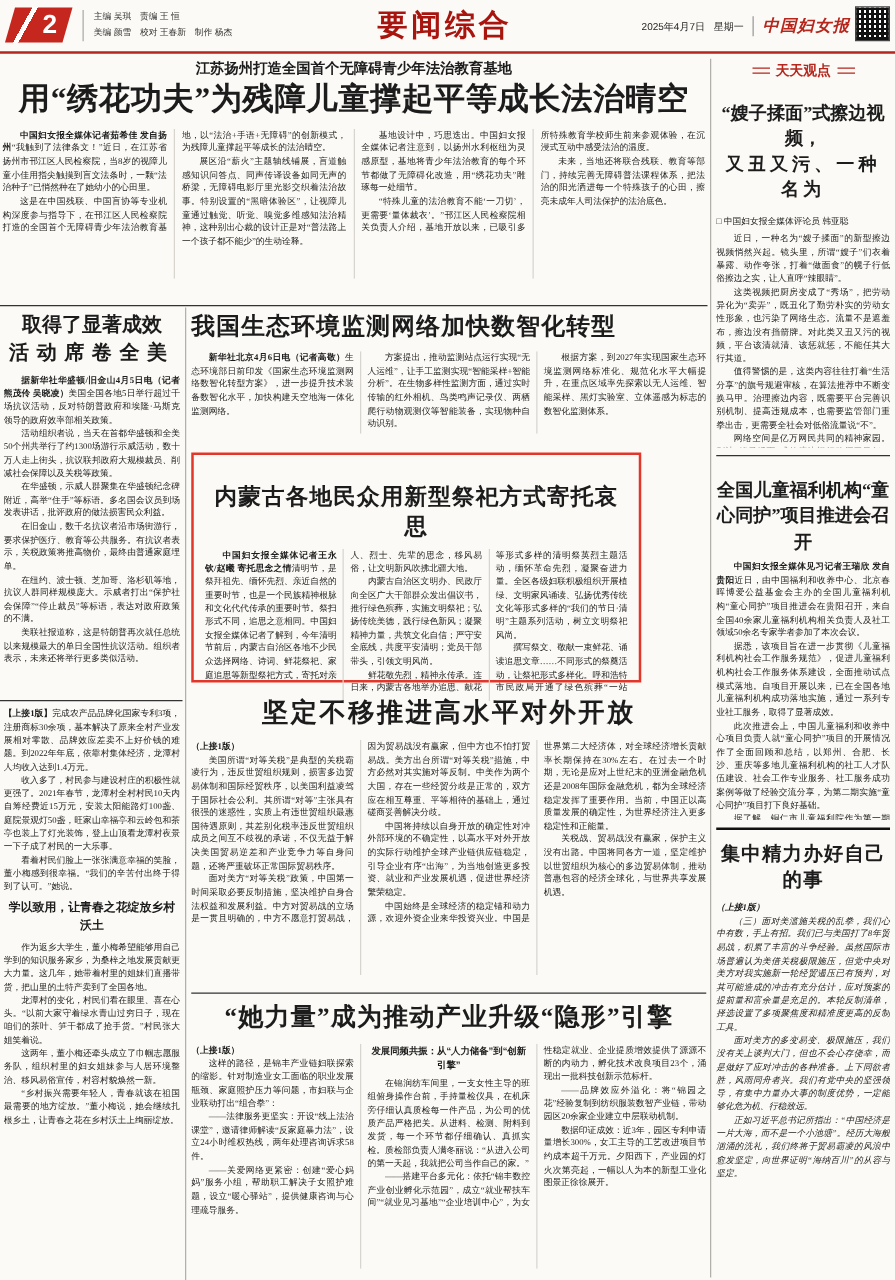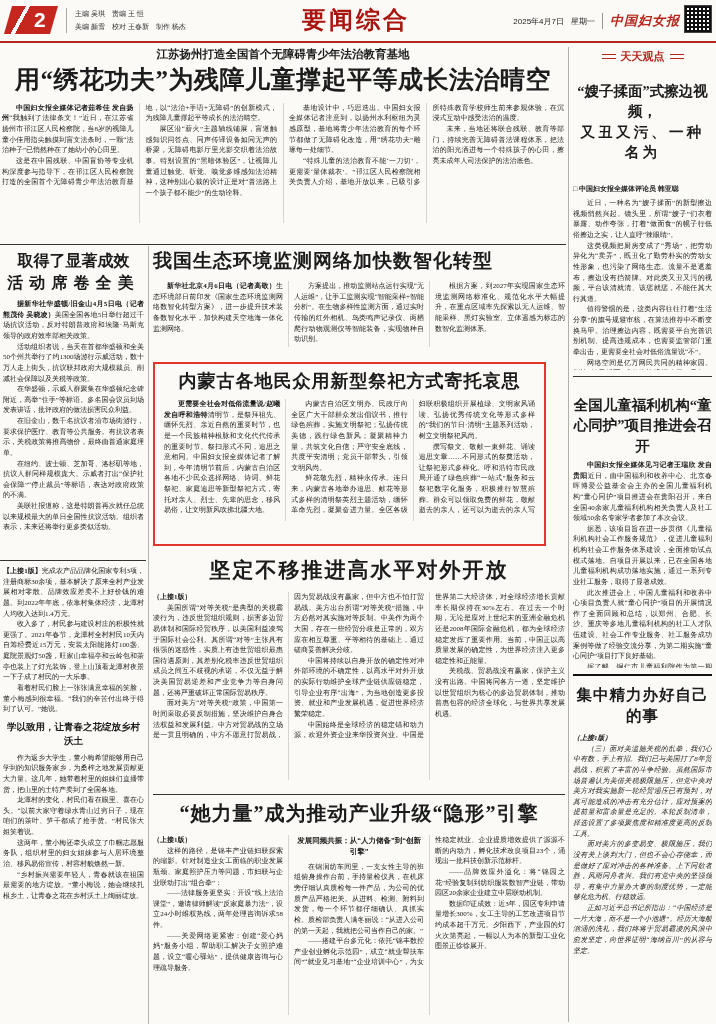--- a/index.html
+++ b/index.html
@@ -56,41 +56,41 @@
           line-height:1.35;text-align:center;}
   .protest-headline .l2{display:block;letter-spacing:0.38em;}
   .protest .body{margin-top:6px;height:248px;}
   .village{position:absolute;left:3px;top:566px;width:141px;height:452px;}
   .village .body{height:452px;}
   
   .env{position:absolute;left:153px;top:248px;width:412px;height:110px;}
   .headline-m{font-family:"Liberation Sans",sans-serif;font-weight:bold;font-size:19px;
           text-align:left;letter-spacing:1px;}
   .env .body{margin-top:7px;height:66px;}
-  .memorial{position:absolute;left:153px;top:362px;width:393px;height:184px;
-          border:2px solid #e2362b;box-sizing:border-box;padding:5px 9px;}
+  .memorial{position:absolute;left:153px;top:362px;width:360px;height:184px;
+          border:2px solid #e2362b;box-sizing:border-box;padding:21px 9px;}
   .headline-serif{font-weight:900;font-size:18px;text-align:center;letter-spacing:1px;}
   .memorial .body{margin-top:6px;height:122px;}
   .opening{position:absolute;left:153px;top:556px;width:412px;height:234px;}
   .headline-l{font-family:"Liberation Sans",sans-serif;font-weight:bold;font-size:21px;
           text-align:center;letter-spacing:2px;}
   .opening .body{margin-top:8px;height:188px;}
   .shepower{position:absolute;left:153px;top:800px;width:412px;height:222px;}
   .shepower .headline-serif{font-size:20px;}
   .shepower .body{margin-top:8px;height:180px;}
   
   .rightcol{position:absolute;left:573px;top:47px;width:139px;height:975px;
           display:flex;flex-direction:column;}
   .tiantian{display:flex;align-items:center;justify-content:center;gap:5px;margin:2px 0 5px;
           color:#b5261d;font-family:"Liberation Sans",sans-serif;font-weight:bold;font-size:11px;}
   .tiantian::before,.tiantian::after{content:"";width:14px;height:3px;border-top:1px solid #b5261d;
           border-bottom:1px solid #b5261d;}
   .headline-op{font-weight:900;font-size:14.5px;line-height:1.4;text-align:center;margin-top:12px;}
   .headline-op .l2{display:block;letter-spacing:0.22em;}
-  .op-byline{font-size:7px;font-weight:bold;margin:22px 0 4px;}
+  .op-byline{font-size:7px;font-weight:normal;margin:10px 0 4px;}
   .op-body{height:172px;}
   .cw-body{margin-top:4px;height:208px;}
   .focus-headline{font-family:"Liberation Sans",sans-serif;font-weight:bold;font-size:15.5px;
           text-align:center;letter-spacing:1px;margin:3px 0 6px;}
   .focus-body{font-style:italic;flex:1;}
 </style>
 </head>
 <body>
 
 <div class="page">
@@ -148,21 +148,21 @@
     <div class="headline-m">我国生态环境监测网络加快数智化转型</div>
     <div class="body cols-3">
       <p><span class="runin">新华社北京4月6日电（记者高敬）</span><span>生态环境部日前印发《国家生态环境监测网络数智化转型方案》，进一步提升技术装备数智化水平，加快构建天空地海一体化监测网络。</span></p>
       <div class="plist"><p>方案提出，推动监测站点运行实现“无人运维”，让手工监测实现“智能采样+智能分析”。在生物多样性监测方面，通过实时传输的红外相机、鸟类鸣声记录仪、两栖爬行动物观测仪等智能装备，实现物种自动识别。</p><p>根据方案，到2027年实现国家生态环境监测网络标准化、规范化水平大幅提升，在重点区域率先探索以无人运维、智能采样、黑灯实验室、立体遥感为标志的数智化监测体系。</p></div>
     </div>
   </div>
 
   <div class="memorial">
     <div class="headline-serif">内蒙古各地民众用新型祭祀方式寄托哀思</div>
     <div class="body cols-3">
-      <p><span class="runin">更需要全社会对低俗流量说/赵曦 发自呼和浩特</span><span>清明节，是祭拜祖先、缅怀先烈、亲近自然的重要时节，也是一个民族精神根脉和文化代代传承的重要时节。祭扫形式不同，追思之意相同。中国妇女报全媒体记者了解到，今年清明节前后，内蒙古自治区各地不少民众选择网络、诗词、鲜花祭祀、家庭追思等新型祭祀方式，寄托对亲人、烈士、先辈的思念，移风易俗，让文明新风吹拂北疆大地。</span></p>
+      <p><span class="runin">中国妇女报全媒体记者王永钦/赵曦 寄托思念之情</span><span>清明节，是祭拜祖先、缅怀先烈、亲近自然的重要时节，也是一个民族精神根脉和文化代代传承的重要时节。祭扫形式不同，追思之意相同。中国妇女报全媒体记者了解到，今年清明节前后，内蒙古自治区各地不少民众选择网络、诗词、鲜花祭祀、家庭追思等新型祭祀方式，寄托对亲人、烈士、先辈的思念，移风易俗，让文明新风吹拂北疆大地。</span></p>
       <div class="plist"><p>内蒙古自治区文明办、民政厅向全区广大干部群众发出倡议书，推行绿色殡葬，实施文明祭祀；弘扬传统美德，践行绿色新风；凝聚精神力量，共筑文化自信；严守安全底线，共度平安清明；党员干部带头，引领文明风尚。</p><p>鲜花敬先烈，精神永传承。连日来，内蒙古各地举办追思、献花等形式多样的清明祭英烈主题活动，缅怀革命先烈，凝聚奋进力量。全区各级妇联积极组织开展植绿、文明家风诵读、弘扬优秀传统文化等形式多样的“我们的节日·清明”主题系列活动，树立文明祭祀风尚。</p><p>撰写祭文、敬献一束鲜花、诵读追思文章……不同形式的祭奠活动，让祭祀形式多样化。呼和浩特市民政局开通了绿色殡葬“一站式”服务和云祭祀数字化服务，积极推行智慧殡葬。群众可以领取免费的鲜花，敬献逝去的亲人，还可以为逝去的亲人写封信，投入时空信箱，寄托思念之情。</p></div>
     </div>
   </div>
 
   <div class="opening">
     <div class="headline-l">坚定不移推进高水平对外开放</div>
     <div class="body cols-3">
       <p class="cont-marker">（上接1版）</p>
       <div class="plist"><p>美国所谓“对等关税”是典型的关税霸凌行为，违反世贸组织规则，损害多边贸易体制和国际经贸秩序，以美国利益凌驾于国际社会公利。其所谓“对等”主张具有很强的迷惑性，实质上有违世贸组织最惠国待遇原则，其差别化税率违反世贸组织成员之间互不歧视的承诺，不仅无益于解决美国贸易逆差和产业竞争力等自身问题，还将严重破坏正常国际贸易秩序。</p><p>面对美方“对等关税”政策，中国第一时间采取必要反制措施，坚决维护自身合法权益和发展利益。中方对贸易战的立场是一贯且明确的，中方不愿意打贸易战，因为贸易战没有赢家，但中方也不怕打贸易战。美方出台所谓“对等关税”措施，中方必然对其实施对等反制。中美作为两个大国，存在一些经贸分歧是正常的，双方应在相互尊重、平等相待的基础上，通过磋商妥善解决分歧。</p><p>中国将持续以自身开放的确定性对冲外部环境的不确定性，以高水平对外开放的实际行动维护全球产业链供应链稳定，引导企业有序“出海”，为当地创造更多投资、就业和产业发展机遇，促进世界经济繁荣稳定。</p><p>中国始终是全球经济的稳定锚和动力源，欢迎外资企业来华投资兴业。中国是世界第二大经济体，对全球经济增长贡献率长期保持在30%左右。在过去一个时期，无论是应对上世纪末的亚洲金融危机还是2008年国际金融危机，都为全球经济稳定发挥了重要作用。当前，中国正以高质量发展的确定性，为世界经济注入更多稳定性和正能量。</p><p>关税战、贸易战没有赢家，保护主义没有出路。中国将同各方一道，坚定维护以世贸组织为核心的多边贸易体制，推动普惠包容的经济全球化，与世界共享发展机遇。</p></div>
     </div>

